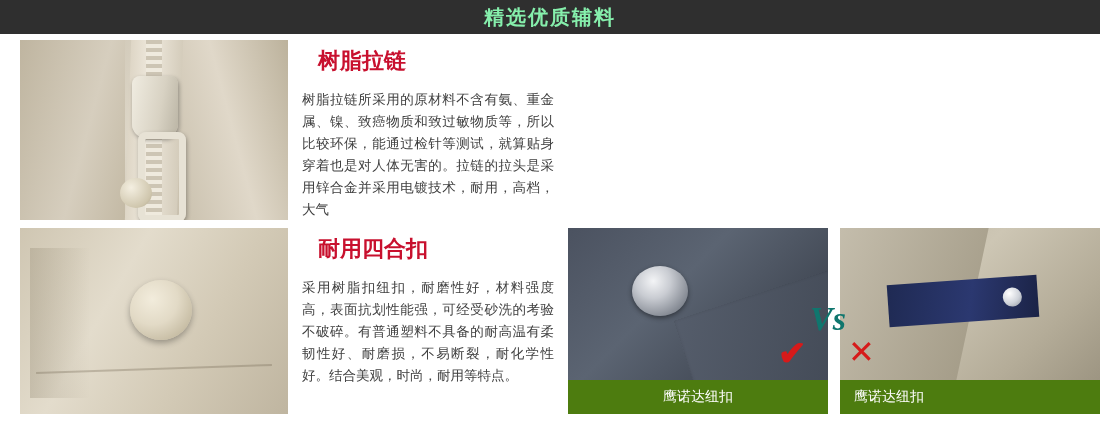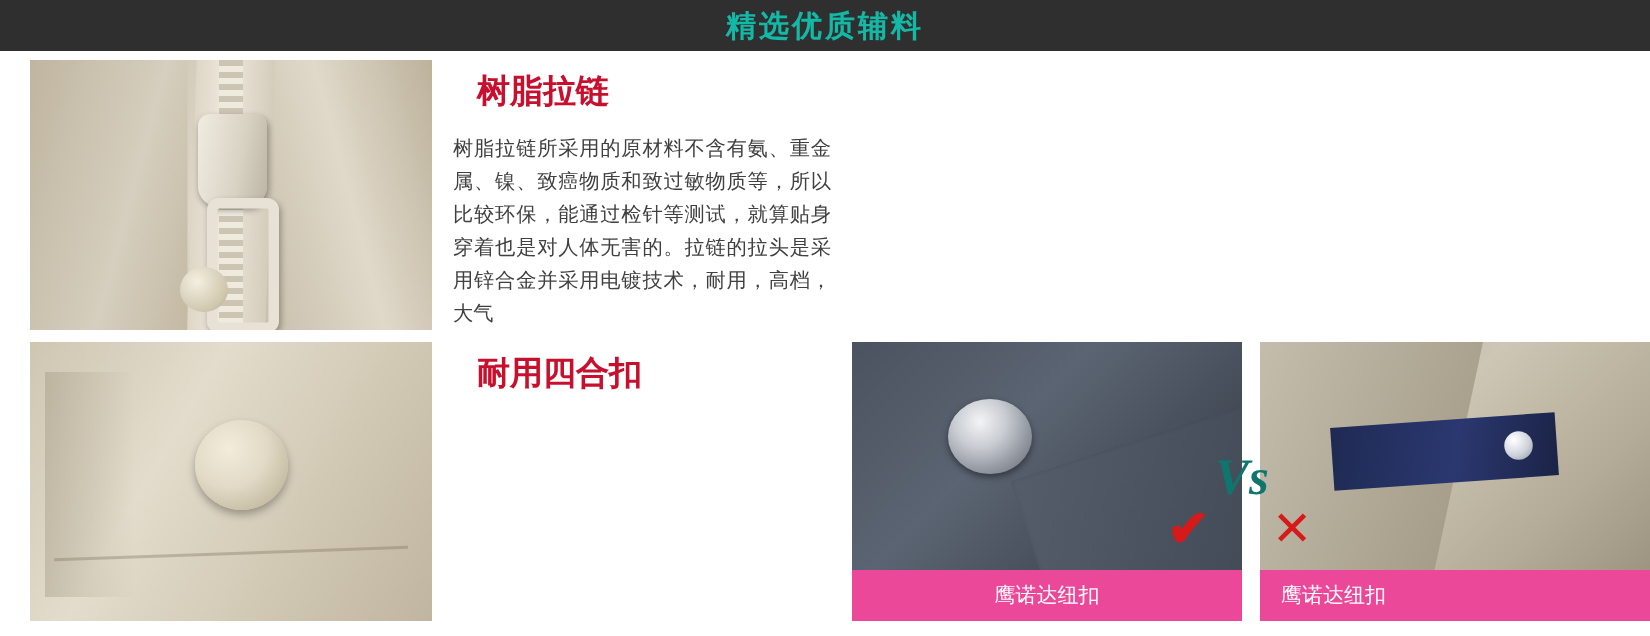--- a/index.html
+++ b/index.html
@@ -24,21 +24,21 @@
     position: absolute;
     left: 0; top: 0;
     width: 1100px;
     height: 34px;
     background: #2f2f2f;
     display: flex;
     align-items: center;
     justify-content: center;
   }
   .header-title {
-    color: #14b8a6;
+    color: #86efac;
     font-size: 20px;
     font-weight: bold;
     letter-spacing: 2px;
     font-family: "DejaVu Sans", sans-serif;
   }
 
   
   .row-top {
     position: absolute;
     left: 20px;
@@ -244,21 +244,21 @@
     left: -20px; top: -20px;
     width: 150px; height: 200px;
     background: linear-gradient(100deg,#c6bfae,#a49c88);
     transform: rotate(12deg);
   }
 
   .cmp-caption {
     position: absolute;
     left: 0; bottom: 0;
     width: 260px; height: 34px;
-    background: #ec4899;
+    background: #4d7c0f;
     display: flex;
     align-items: center;
   }
   .cmp-caption span {
     color: #ffffff;
     font-size: 14px;
     font-family: "DejaVu Sans", sans-serif;
   }
   .cap-center { justify-content: center; }
   .cap-left { justify-content: flex-start; padding-left: 14px; box-sizing: border-box; }
@@ -321,20 +321,21 @@
   <div class="row-bottom">
 
     <div class="photo photo-snap">
       <div class="snap-seam2"></div>
       <div class="snap-seam"></div>
       <div class="snap-button"></div>
     </div>
 
     <div class="col-snap-text">
       <div class="h-red">耐用四合扣</div>
+      <div class="body-text">采用树脂扣纽扣，耐磨性好，材料强度高，表面抗划性能强，可经受砂洗的考验不破碎。有普通塑料不具备的耐高温有柔韧性好、耐磨损，不易断裂，耐化学性好。结合美观，时尚，耐用等特点。</div>
     </div>
 
     <div class="compare compare-left">
       <div class="cmp-photo cmp-photo-dark">
         <div class="dark-pocket"></div>
         <div class="dark-snap"></div>
       </div>
       <div class="cmp-caption cap-center">
         <span>鹰诺达纽扣</span>
       </div>

